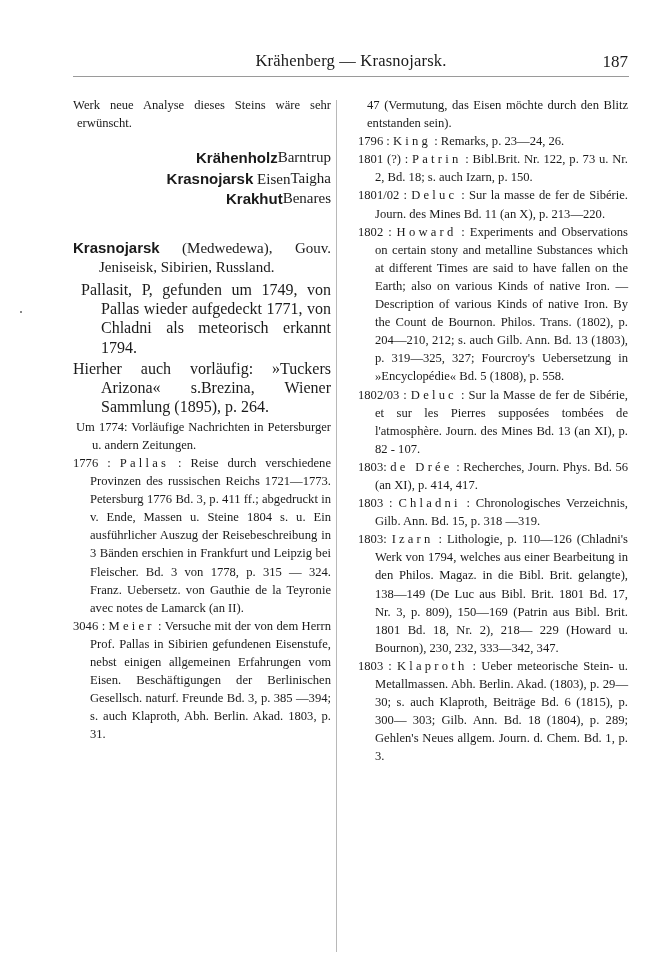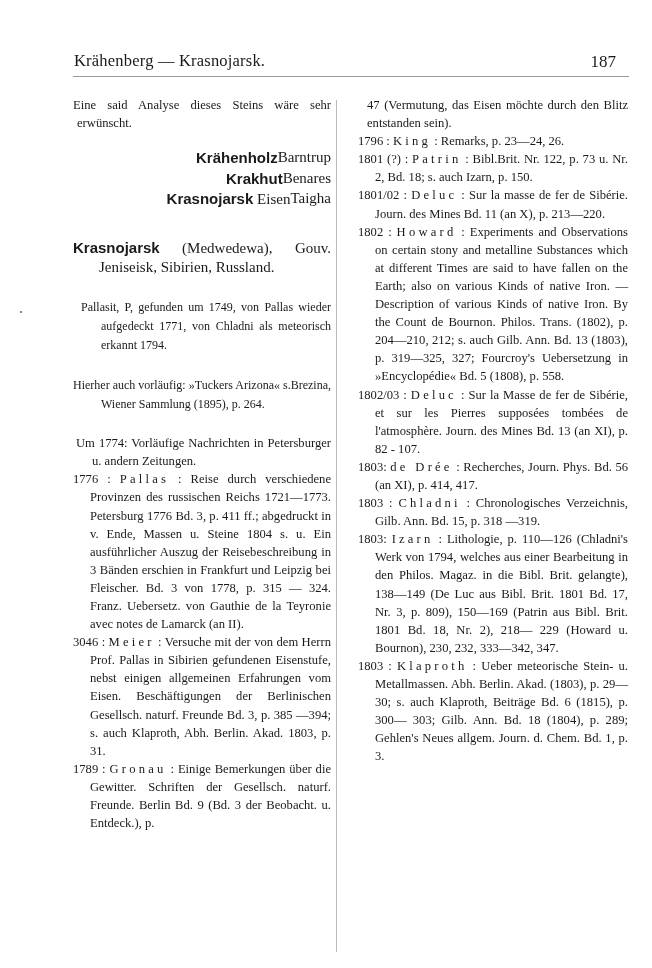--- a/index.html
+++ b/index.html
@@ -1,76 +1,75 @@
 <!DOCTYPE html>
 <html><head>
 <meta charset="utf-8">
 <style>
   html, body { margin: 0; padding: 0; background: #ffffff; }
   body { width: 652px; height: 968px; position: relative; overflow: hidden;
          font-family: "Liberation Serif", "DejaVu Serif", serif; color: #1a1a1a; }
   .header { position: absolute; top: 48px; left: 74px; width: 554px; height: 24px; }
-  .header .title { position: absolute; left: 0; right: 0; font-size: 16.5px; letter-spacing: 0.2px; top: 3px; }
-  .header .pageno { position: absolute; right: 12px; top: 4px; font-size: 17px; }
+  .header .title { position: absolute; left: 0; right: 0; text-align: center; font-size: 16.5px; letter-spacing: 0.2px; top: 3px; }
+  .header .pageno { position: absolute; right: 0; top: 4px; font-size: 17px; }
   .rule { position: absolute; top: 76px; left: 73px; width: 556px; height: 0; border-top: 1px solid #9a9a9a; }
   .divider { position: absolute; left: 336px; top: 100px; width: 0; height: 852px; border-left: 1px solid #b8b8b8; }
   .col { position: absolute; top: 96px; font-size: 12.6px; line-height: 18.1px; }
   .col.left { left: 73px; width: 258px; }
   .col.right { left: 358px; width: 270px; }
   p { margin: 0; text-align: justify; }
   .hang { padding-left: 11px; text-indent: -11px; }
   .hang2 { padding-left: 19px; text-indent: -16px; }
   .hang3 { padding-left: 17px; text-indent: -17px; }
   .first { margin-bottom: 16px; text-indent: -4px; padding-left: 4px; }
   .sp { letter-spacing: 3.2px; }
   .ent { display: flex; justify-content: flex-end; font-size: 15px; line-height: 19.5px; }
   .ent b { font-family: "Liberation Sans", "DejaVu Sans", sans-serif; font-weight: bold; font-size: 15px; }
   .ent2 { font-size: 15px; line-height: 19.5px; padding-left: 26px; text-indent: -26px; text-align: justify; margin-top: 28px; }
   .ent2 b { font-family: "Liberation Sans", "DejaVu Sans", sans-serif; font-weight: bold; }
-  .big { font-size: 12px; line-height: 19.3px; padding-left: 28px; text-indent: -20px; margin-top: 20px; }
+  .big { font-size: 16px; line-height: 19.3px; padding-left: 28px; text-indent: -20px; margin-top: 2px; }
   .dot { position: absolute; left: 20px; top: 311px; width: 2px; height: 2px; background: #888; }
 </style>
 </head>
 <body>
 
 <div class="header">
   <div class="title">Krähenberg — Krasnojarsk.</div>
   <div class="pageno">187</div>
 </div>
 <div class="rule"></div>
 <div class="divider"></div>
 <div class="dot"></div>
 
 <div class="col left">
-  <p class="first hang">Eine said Analyse dieses Steins wäre sehr erwünscht.</p>
+  <p class="first hang">Werk neue Analyse dieses Steins wäre sehr erwünscht.</p>
 
   <div class="ent">
     <span><b>Krähenholz</b><span></span></span>
     <span>Barntrup</span>
   </div>
   <div class="ent">
+    <span><b>Krasnojarsk</b><span> Eisen</span></span>
+    <span>Taigha</span>
+  </div>
+  <div class="ent">
     <span><b>Krakhut</b><span></span></span>
     <span>Benares</span>
-  </div>
-  <div class="ent">
-    <span><b>Krasnojarsk</b><span> Eisen</span></span>
-    <span>Taigha</span>
   </div>
   <div class="ent2">
     <b>Krasnojarsk</b><span> (Medwedewa), Gouv. Jeniseisk, Sibirien, Russland.</span>
   </div>
 
   <p class="big">Pallasit, P, gefunden um 1749, von Pallas wieder aufgedeckt 1771, von Chladni als meteorisch erkannt 1794.</p>
   <p class="big" style="text-indent:-28px;padding-left:28px;">Hierher auch vorläufig: »Tuckers Arizona« s.Brezina, Wiener Sammlung (1895), p. 264.</p>
 
-  <div style="margin-top:20px">
+  <div style="margin-top:1px">
     <p class="hang2"><span>Um 1774</span><span>: </span><span>Vorläufige Nachrichten in Petersburger u. andern Zeitungen.</span></p>
     <p class="hang3"><span>1776</span> : <span class="sp">Pallas</span><span> : Reise durch verschiedene Provinzen des russischen Reichs 1721—1773. Petersburg 1776 Bd. 3, p. 411 ff.; abgedruckt in v. Ende, Massen u. Steine 1804 s. u. Ein ausführlicher Auszug der Reisebeschreibung in 3 Bänden erschien in Frankfurt und Leipzig bei Fleischer. Bd. 3 von 1778, p. 315 — 324. Franz. Uebersetz. von Gauthie de la Teyronie avec notes de Lamarck (an II).</span></p>
     <p class="hang3"><span>3046</span> : <span class="sp">Meier</span><span> : Versuche mit der von dem Herrn Prof. Pallas in Sibirien gefundenen Eisenstufe, nebst einigen allgemeinen Erfahrungen vom Eisen. Beschäftigungen der Berlinischen Gesellsch. naturf. Freunde Bd. 3, p. 385 —394; s. auch Klaproth, Abh. Berlin. Akad. 1803, p. 31.</span></p>
-    <p class="hang3"><span>1789</span> : <span class="sp">Gronau</span><span> : Einige Bemerkungen über die Gewitter. Schriften der Gesellsch. naturf. Freunde. Berlin Bd. 9 (Bd. 3 der Beobacht. u. Entdeck.), p.</span></p>
   </div>
 </div>
 
 <div class="col right">
   <p style="padding-left:9px">47 (Vermutung, das Eisen möchte durch den Blitz entstanden sein).</p>
   <div>
     <p class="hang3"><span>1796</span> : <span class="sp">King</span><span> : Remarks, p. 23—24, 26.</span></p>
     <p class="hang3"><span>1801 (?)</span> : <span class="sp">Patrin</span><span> : Bibl.Brit. Nr. 122, p. 73 u. Nr. 2, Bd. 18; s. auch Izarn, p. 150.</span></p>
     <p class="hang3"><span>1801/02</span> : <span class="sp">Deluc</span><span> : Sur la masse de fer de Sibérie. Journ. des Mines Bd. 11 (an X), p. 213—220.</span></p>
     <p class="hang3"><span>1802</span> : <span class="sp">Howard</span><span> : Experiments and Observations on certain stony and metalline Substances which at different Times are said to have fallen on the Earth; also on various Kinds of native Iron. — Description of various Kinds of native Iron. By the Count de Bournon. Philos. Trans. (1802), p. 204—210, 212; s. auch Gilb. Ann. Bd. 13 (1803), p. 319—325, 327; Fourcroy's Uebersetzung in »Encyclopédie« Bd. 5 (1808), p. 558.</span></p>

